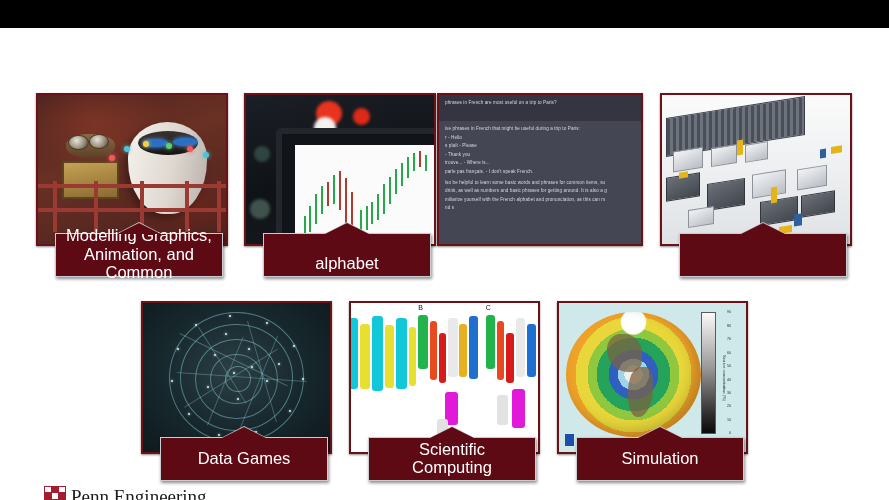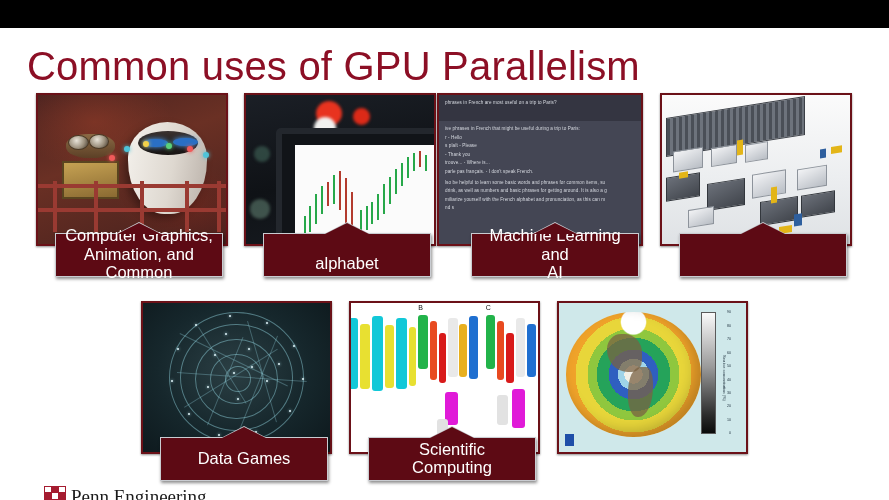--- a/index.html
+++ b/index.html
@@ -151,21 +151,20 @@
   #logo .shield i:nth-child(2),#logo .shield i:nth-child(4),
   #logo .shield i:nth-child(6),#logo .shield i:nth-child(8) { background:#a51c30; }
   #logo .wordmark { font-family:"Liberation Serif", serif; font-size:19px; color:#1a1a1a;
       line-height:1; padding-bottom:0; }
 </style>
 </head>
 <body>
 
 <div id="stage">
 
-  <div id="title">Common uses of GPU Parallelism</div>
 
   <div class="tile" style="left:36px; top:93px; width:192px; height:153px;">
     <div class="pic walle">
       <div class="wall-body"></div>
       <div class="wall-head"></div>
       <div class="wall-eye a"></div>
       <div class="wall-eye b"></div>
       <div class="eve-body"></div>
       <div class="eve-visor"></div>
       <div class="eye l"></div>
@@ -182,21 +181,21 @@
       <div class="post" style="left:30%;"></div>
       <div class="post" style="left:54%;"></div>
       <div class="post" style="left:78%;"></div>
       <div class="post" style="left:95%;"></div>
     </div>
   </div>
   <div class="banner" style="left:55px; top:233px; width:168px; height:44px;">
     <span class="notch-b"></span>
     <span class="notch"></span>
     <span>
-      <span>Computer Graphics,</span><br>
+      <span>Modelling Graphics,</span><br>
       <span>Animation, and Common</span>
     </span>
   </div>
 
   <div class="tile" style="left:244px; top:93px; width:192px; height:153px;">
     <div class="pic hpc">
       <div class="bokeh" style="left:37%;top:4%;width:14%;height:17%;background:#e8331f;"></div>
       <div class="bokeh" style="left:36%;top:15%;width:12%;height:15%;background:#f1f1ef;"></div>
       <div class="bokeh" style="left:57%;top:9%;width:9%;height:11%;background:#dc2a18;"></div>
       <div class="bokeh" style="left:4%;top:34%;width:9%;height:11%;background:rgba(70,110,95,.55);"></div>
@@ -248,28 +247,20 @@
         <span class="ln">s plaît - Please</span>
         <span class="ln">- Thank you</span>
         <span class="ln">trouve... - Where is...</span>
         <span class="ln">parle pas français. - I don't speak French.</span>
         <span class="ln" style="margin-top:6px;">lso be helpful to learn some basic words and phrases for common items, su</span>
         <span class="ln">drink, as well as numbers and basic phrases for getting around. It is also a g</span>
         <span class="ln">miliarize yourself with the French alphabet and pronunciation, as this can m</span>
         <span class="ln">nd s</span>
       </div>
     </div>
-  </div>
-  <div class="banner" style="left:471px; top:233px; width:168px; height:44px;">
-    <span class="notch-b"></span>
-    <span class="notch"></span>
-    <span>
-      <span>Machine Learning and</span><br>
-      <span>AI</span>
-    </span>
   </div>
 
   <div class="tile" style="left:660px; top:93px; width:192px; height:153px;">
     <div class="pic cad">
       <div class="rackwall"></div>
       <div class="box" style="left:6%;top:36%;width:16%;height:14%;"></div>
       <div class="box" style="left:26%;top:34%;width:14%;height:13%;"></div>
       <div class="box" style="left:44%;top:32%;width:12%;height:12%;"></div>
       <div class="dk" style="left:2%;top:54%;width:18%;height:16%;"></div>
       <div class="dk" style="left:24%;top:58%;width:20%;height:18%;"></div>
@@ -384,20 +375,25 @@
       <div class="ctick" style="top:41%;">50</div>
       <div class="ctick" style="top:50%;">40</div>
       <div class="ctick" style="top:59%;">30</div>
       <div class="ctick" style="top:68%;">20</div>
       <div class="ctick" style="top:77%;">10</div>
       <div class="ctick" style="top:86%;">0</div>
       <div class="clabel">Sea ice concentration (%)</div>
       <div class="blue-sq"></div>
     </div>
   </div>
+  <div class="banner" style="left:576px; top:437px; width:168px; height:44px;">
+    <span class="notch-b"></span>
+    <span class="notch"></span>
+    <span>Simulation</span>
+  </div>
 
   <div id="logo">
     <div class="shield">
       <i></i>
         <i></i>
         <i></i>
         <i></i>
         <i></i>
         <i></i>
         <i></i>

